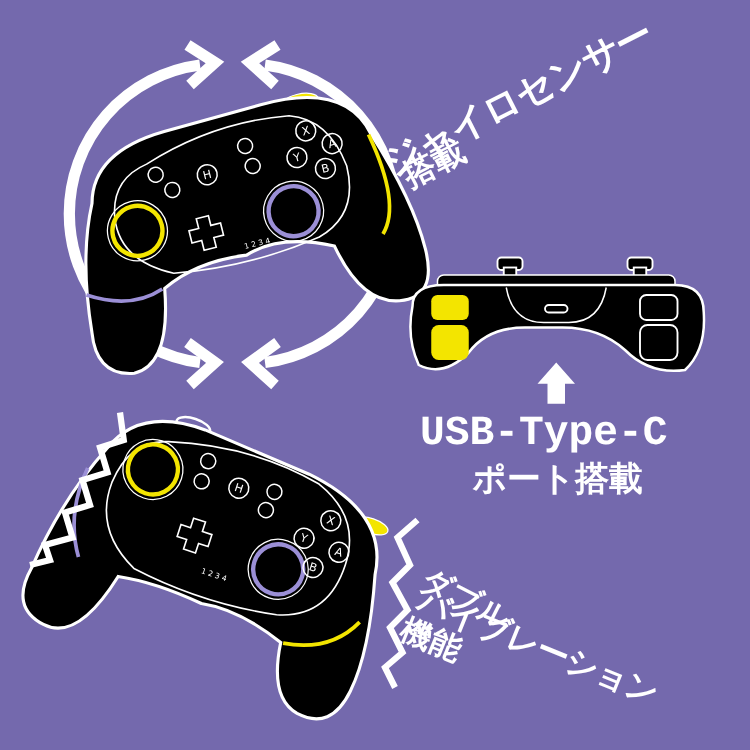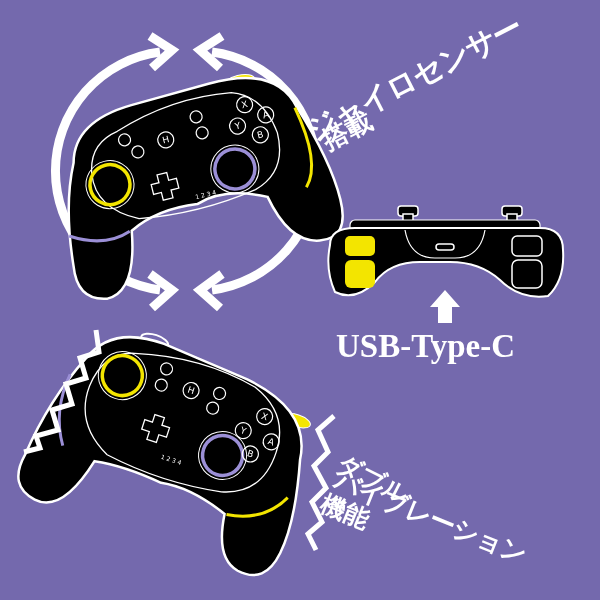--- a/index.html
+++ b/index.html
@@ -2,21 +2,21 @@
 <html><head>
 <meta charset="utf-8">
 <style>
   html, body { margin:0; padding:0; }
   body { width:600px; height:600px; overflow:hidden; background:#7469ad; position:relative; font-family:"DejaVu Sans", sans-serif; }
   .stage { position:absolute; left:0; top:0; width:600px; height:600px; }
   svg { position:absolute; left:0; top:0; }
   .label { position:absolute; color:#fff; font-weight:bold; white-space:nowrap; transform-origin:left bottom; }
   .gyro1 { left:318px; top:110px; font-size:30px; transform:rotate(-27deg); letter-spacing:-1px; }
   .gyro2 { left:332px; top:123px; font-size:26px; transform:rotate(-27deg); }
-  .usb1 { left:336px; top:328px; font-size:33px; font-family:Liberation Serif, serif; letter-spacing:0px; }
+  .usb1 { left:336px; top:328px; font-size:33px; font-family:Liberation Mono, monospace; letter-spacing:0px; }
   .usb2 { left:378px; top:365px; font-size:27px; }
   .vib1 { left:346px; top:447px; font-size:25px; transform:rotate(27deg); transform-origin:left top; }
   .vib2 { left:342px; top:463px; font-size:26px; transform:rotate(22deg); transform-origin:left top; letter-spacing:-1px; }
   .vib3 { left:328px; top:487px; font-size:25px; transform:rotate(22deg); transform-origin:left top; }
 </style>
 </head>
 <body>
 
 <div class="stage">
 
@@ -116,17 +116,18 @@
     </g>
 
     <polyline points="96,330 99,352 80,358 86,378 66,384 72,404 52,410 58,430 36,436 40,448 24,452" fill="none" stroke="#fff" stroke-width="5" stroke-linejoin="miter"></polyline>
     <polyline points="334,416 318,430 328,452 314,466 326,488 312,502 322,522 308,534 316,550" fill="none" stroke="#fff" stroke-width="5" stroke-linejoin="miter"></polyline>
   </svg>
 
   <div class="label gyro1">ジャイロセンサー</div>
   <div class="label gyro2">搭載</div>
 
   <div class="label usb1">USB-Type-C</div>
+  <div class="label usb2">ポート搭載</div>
 
   <div class="label vib1">ダブル</div>
   <div class="label vib2">バイブレーション</div>
   <div class="label vib3">機能</div>
 </div>
 
 </body></html>

